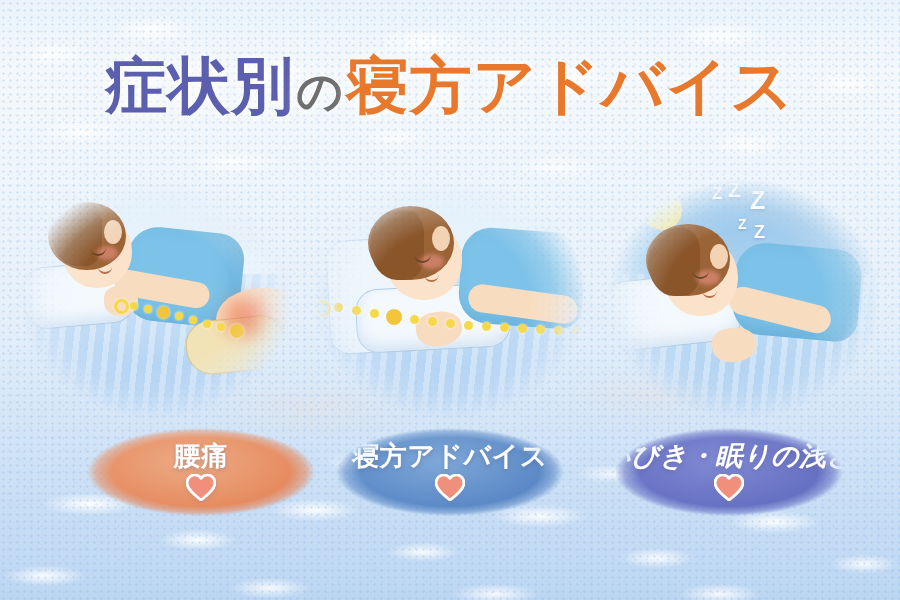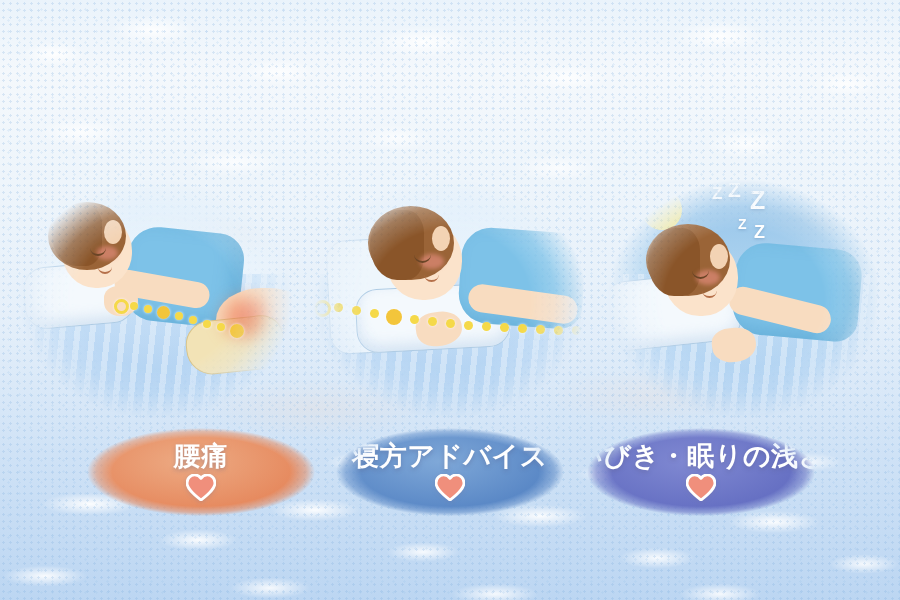--- a/index.html
+++ b/index.html
@@ -135,38 +135,41 @@
 
   
   .labels{position:absolute;left:0;top:428px;width:900px;height:96px;}
   .label{position:absolute;top:0;width:228px;height:88px;border-radius:50%;
     display:flex;flex-direction:column;align-items:center;justify-content:center;
     -webkit-mask-image:radial-gradient(closest-side ellipse at 50% 50%,#000 78%,rgba(0,0,0,.55) 92%,rgba(0,0,0,0) 100%);
     mask-image:radial-gradient(closest-side ellipse at 50% 50%,#000 78%,rgba(0,0,0,.55) 92%,rgba(0,0,0,0) 100%);
   }
   #label-1{left:87px;background:radial-gradient(ellipse at 45% 38%,#edab84,#e68a5f 62%,#e07c4e 100%);}
   #label-2{left:336px;background:radial-gradient(ellipse at 45% 38%,#7fa8d8,#5a88c6 62%,#4e7cbe 100%);}
-  #label-3{left:587px;background:radial-gradient(ellipse at 45% 38%,#8089d2,#6670c3 62%,#5a64bc 100%);}
+  #label-3{left:615px;background:radial-gradient(ellipse at 45% 38%,#8089d2,#6670c3 62%,#5a64bc 100%);font-style:italic;}
   .label-text{color:#fff;font-size:27px;font-weight:700;line-height:1;
     text-shadow:0 2px 4px rgba(90,90,130,.35);letter-spacing:.5px;
     margin-bottom:4px;white-space:nowrap;}
   .heart{width:30px;height:27px;position:relative;filter:drop-shadow(0 1px 2px rgba(120,120,160,.3));}
   .heart svg{display:block;}
 </style>
 </head>
 <body>
 
 <div class="stage">
 
   <div class="sky"></div>
   <div class="cloudlayer cl1"></div>
   <div class="cloudlayer cl2"></div>
   <div class="cloudlayer cl3"></div>
   <div class="cloudlayer cl4"></div>
 
+  <div class="title">
+    <span class="t-blue">症状別</span><span class="t-gray">の</span><span class="t-orange">寝方アドバイス</span>
+  </div>
 
   <div class="panels">
 
     <div class="panel" id="panel-1">
       <div class="pbg"></div>
       <div class="sheet"></div>
 
       <div class="pillow" style="left:6px;top:96px;width:108px;height:60px;transform:rotate(-5deg);"></div>
 
       <div class="shirt" style="left:108px;top:62px;width:116px;height:94px;transform:rotate(6deg);"></div>

